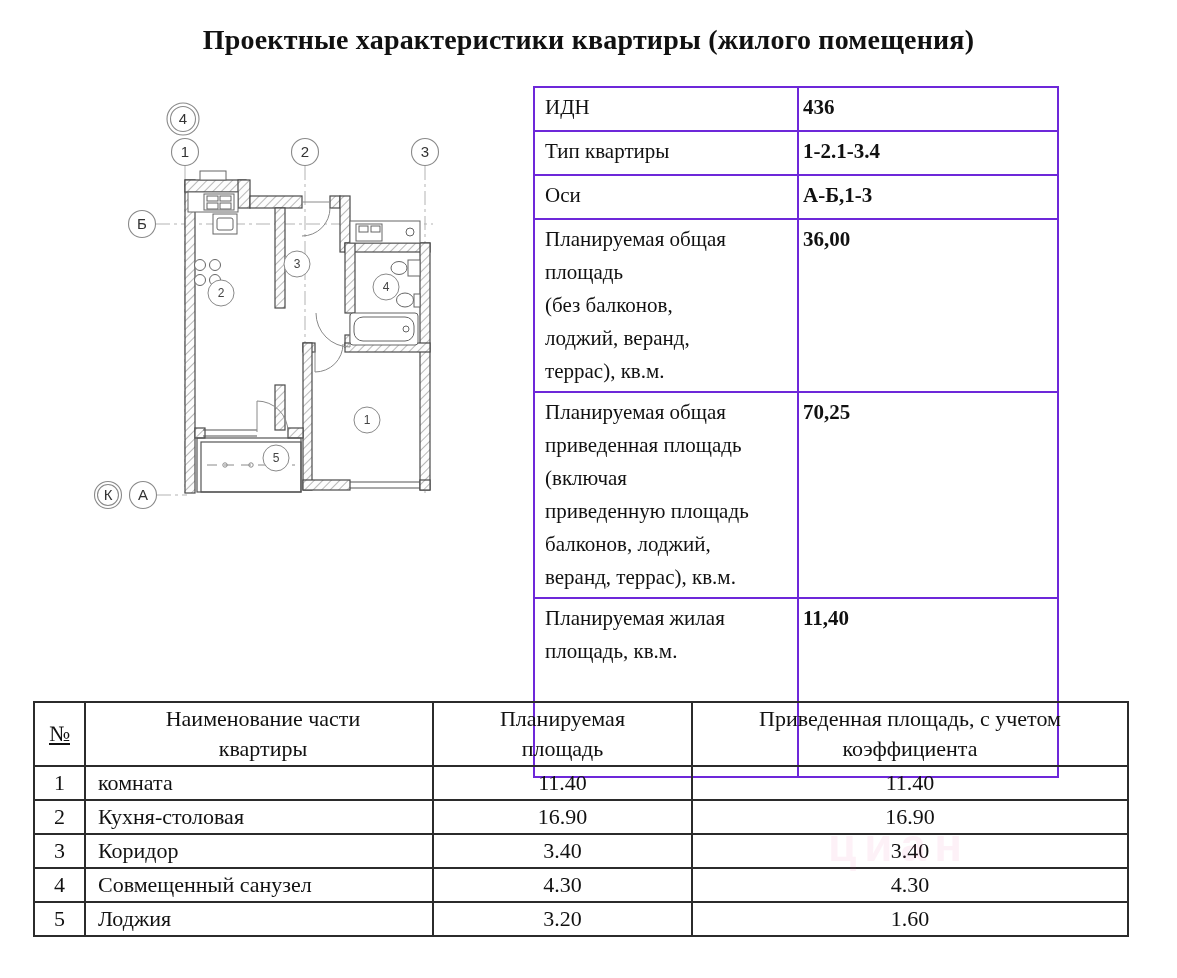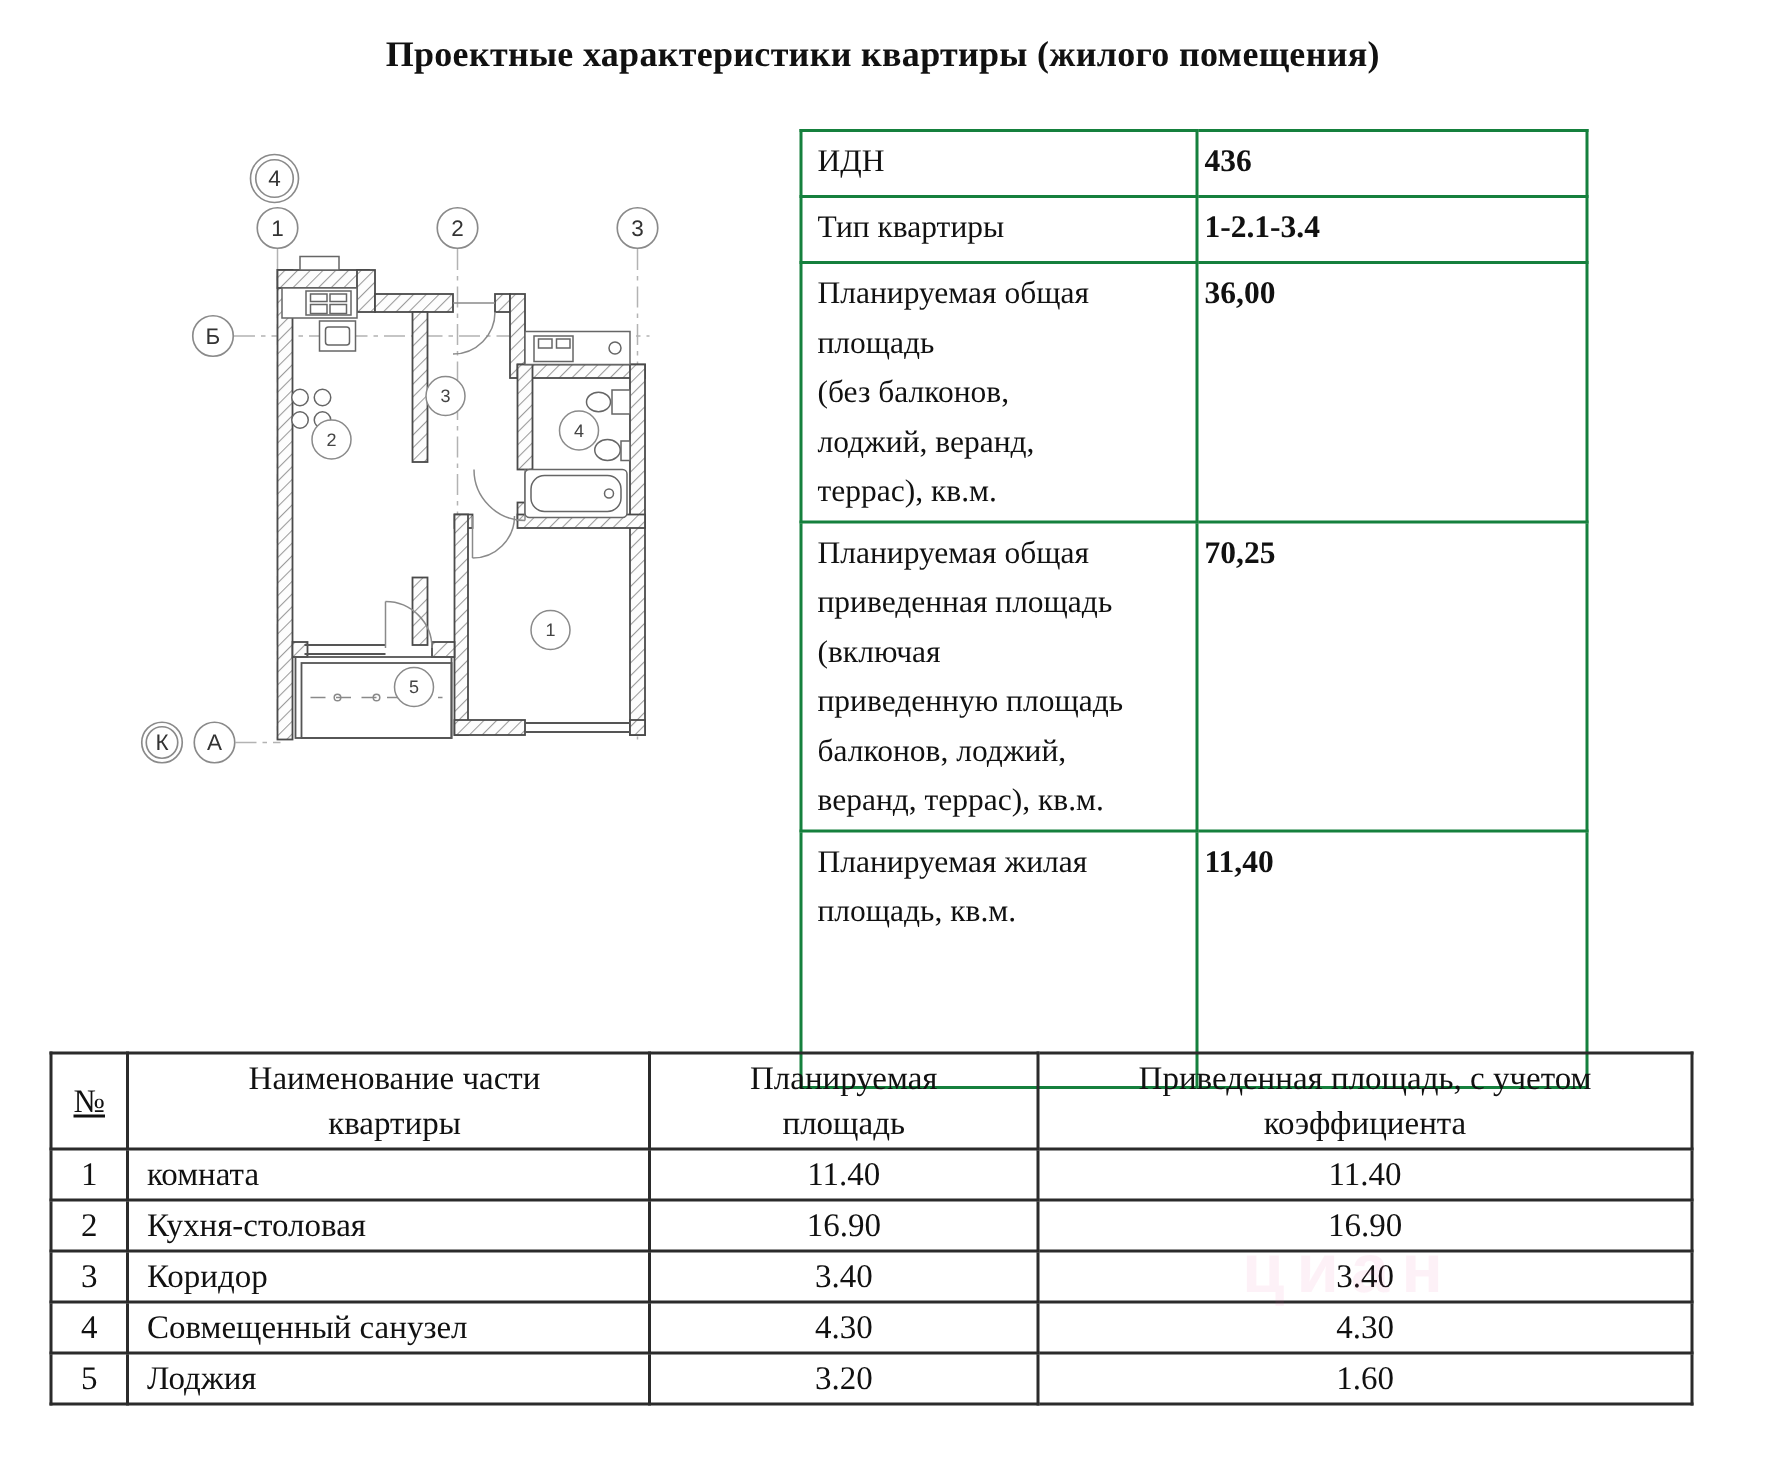--- a/index.html
+++ b/index.html
@@ -3,29 +3,29 @@
 <meta charset="utf-8">
 <style>
   html,body{margin:0;padding:0;}
   body{
     width:1177px;height:978px;position:relative;background:#ffffff;
     font-family:"Liberation Serif","DejaVu Serif",serif;color:#111;
     overflow:hidden;
   }
   .page-title{
     position:absolute;left:0;top:24px;width:1177px;text-align:center;
-    font-size:24px;font-weight:bold;letter-spacing:.2px;
+    font-size:28px;font-weight:bold;letter-spacing:.2px;
   }
   
   .summary-table{
     position:absolute;left:533px;top:86px;width:524px;
     border-collapse:collapse;table-layout:fixed;font-size:21px;
   }
   .summary-table td{
-    border:2px solid #15803d;vertical-align:top;line-height:33px;
+    border:2px solid #6d28d9;vertical-align:top;line-height:33px;
     padding:3px 6px 3px 10px;
   }
   .summary-table td.lbl{text-align:left;white-space:pre-line;}
   .summary-table td.val{font-weight:bold;padding-left:4px;}
   .summary-table tr:nth-child(-n+4) td{height:36px;}
   .summary-table tr:nth-child(5) td{height:163px;}
   .summary-table tr:nth-child(6) td{height:171px;}
   .summary-table tr:nth-child(7) td{height:60px;}
   
   .rooms-table{
@@ -207,20 +207,24 @@
   <tbody>
       <tr>
         <td class="lbl">ИДН</td>
         <td class="val">436</td>
       </tr>
       <tr>
         <td class="lbl">Тип квартиры</td>
         <td class="val">1-2.1-3.4</td>
       </tr>
       <tr>
+        <td class="lbl">Оси</td>
+        <td class="val">А-Б,1-3</td>
+      </tr>
+      <tr>
         <td class="lbl">Планируемая общая
 площадь
 (без балконов,
 лоджий, веранд,
 террас), кв.м.</td>
         <td class="val">36,00</td>
       </tr>
       <tr>
         <td class="lbl">Планируемая общая
 приведенная площадь

